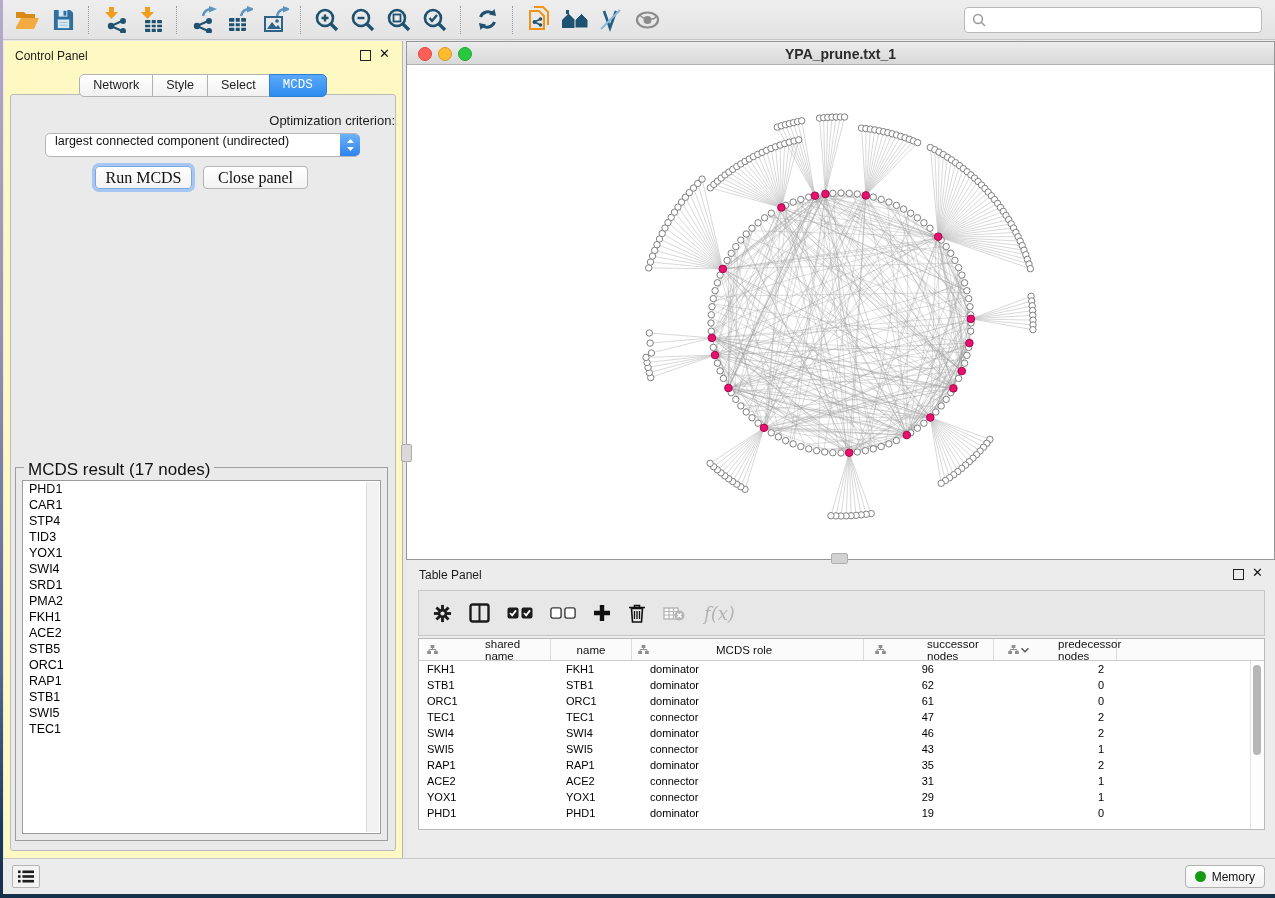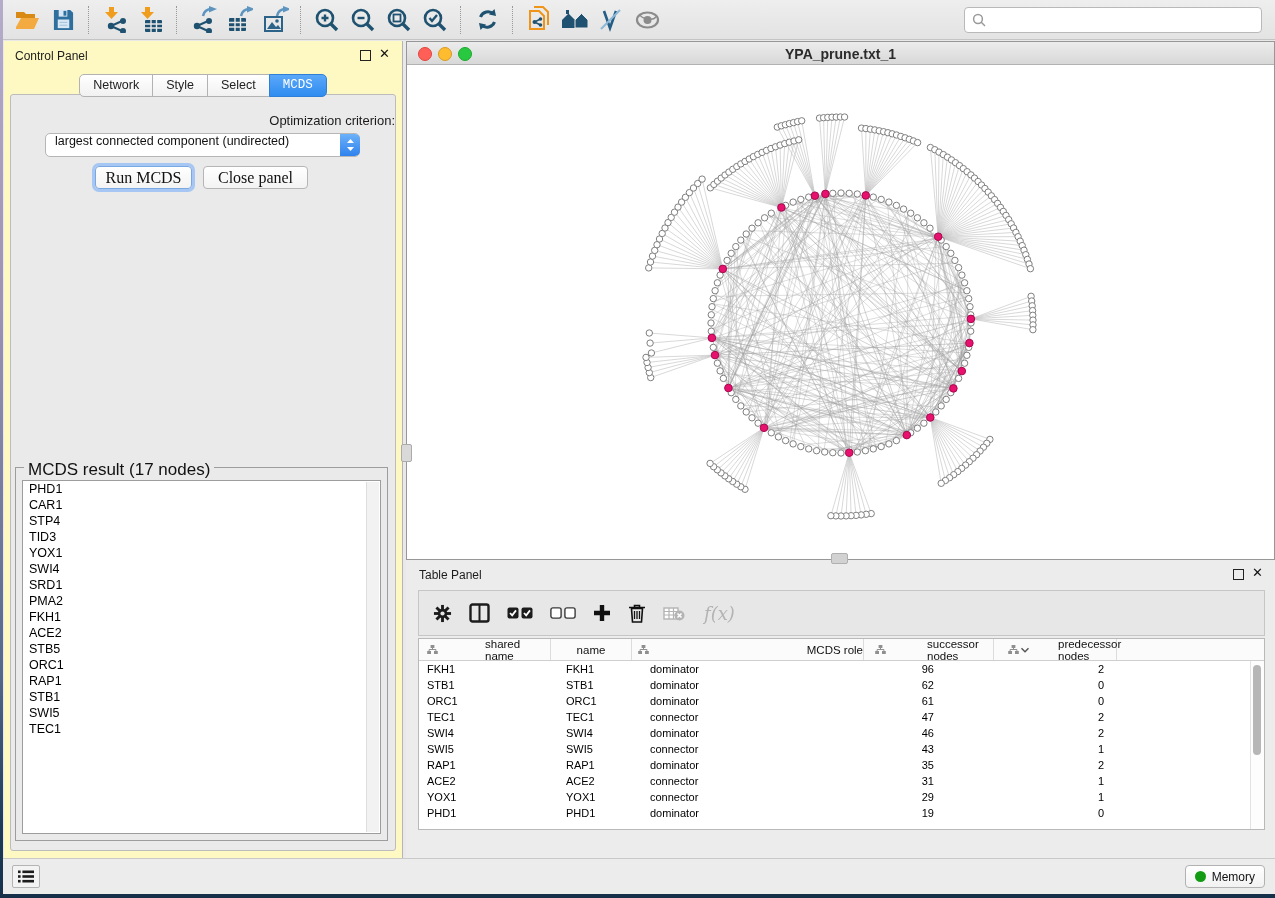--- a/index.html
+++ b/index.html
@@ -69,21 +69,21 @@
   
   #table-panel{position:absolute;left:403px;top:560px;width:869px;height:298px;background:#ececec;}
   #table-panel .panel-title{left:13px;}
   .tp-toolbar{position:absolute;left:12px;right:10px;top:30px;height:46px;background:#e7e7e7;
     border:1px solid #c6c6c6;display:flex;align-items:center;padding-left:14px;box-sizing:border-box;}
   .tp-btn{border:none;background:none;padding:0;margin-right:17px;display:flex;align-items:center;}
   .fx-label{font-family:"DejaVu Serif",serif;font-style:italic;font-size:18px;color:#b3b3b3;margin-left:2px;}
   .node-table{position:absolute;left:12px;right:10px;top:78px;height:190px;background:#fff;border:1px solid #b9b9b9;overflow:hidden;}
   .thead{display:flex;height:21px;background:#fbfbfb;border-bottom:1px solid #cfcfcf;align-items:stretch;}
   .th{display:flex;align-items:center;border-right:1px solid #dcdcdc;box-sizing:border-box;font-size:11.5px;color:#111;gap:32px;}
-  .c0{width:132px;}.c1{width:81px;}.c2{width:232px;justify-content:space-between;}.c3{width:130px;}.c4{width:123px;}
+  .c0{width:132px;}.c1{width:81px;}.c2{width:232px;}.c3{width:130px;}.c4{width:123px;}
   .cf{flex:1;border-right:none;}
   .th.c0 .hicon{margin-left:8px;}  .th.c0 .hlabel{margin-left:15px;}
   .th.c1{justify-content:center;}
   .th.c2 .hicon{margin-left:6px;}  .th.c2 .hlabel{margin-left:35px;}
   .th.c3 .hicon{margin-left:11px;} .th.c3 .hlabel{margin-left:9px;}  .th.c3 .hsort{margin-left:9px;}
   .th.c4 .hicon{margin-left:14px;} .th.c4 .hlabel{margin-left:7px;}
   .hicon{display:inline-flex;}
   .trow{display:flex;height:16px;align-items:center;font-size:11px;color:#000;}
   .td{box-sizing:border-box;white-space:nowrap;}
   .td.c0{padding-left:8px;}

